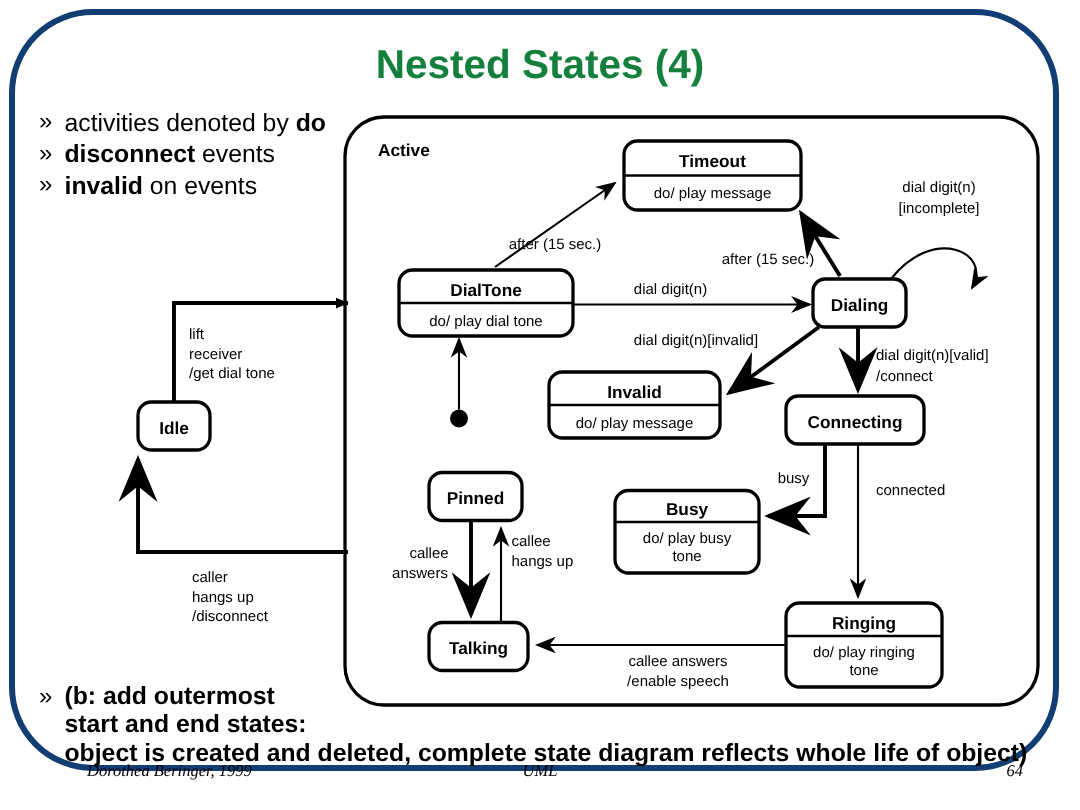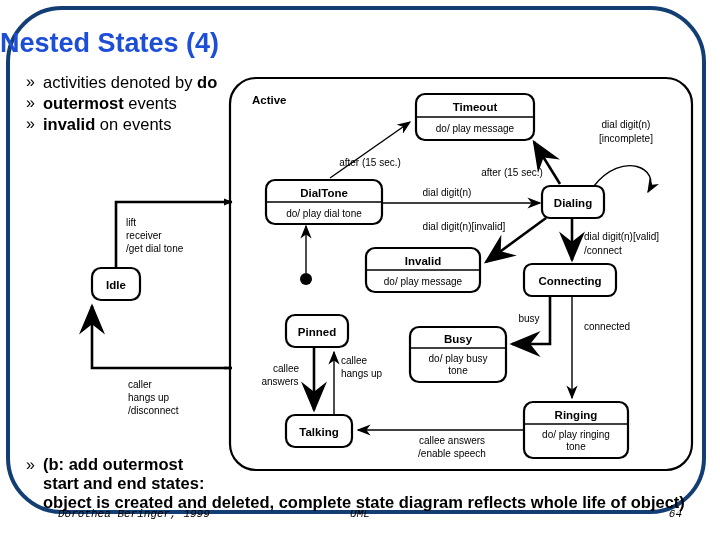--- a/index.html
+++ b/index.html
@@ -28,23 +28,24 @@
     box-sizing: border-box;
     pointer-events: none;
   }
 
   
   #title {
     position: absolute;
     left: 0;
     top: 28px;
     width: 720px;
+    text-align: center;
     font-size: 27px;
     font-weight: bold;
-    color: #1d4ed8;
+    color: #15803d;
     letter-spacing: 0px;
   }
 
   
   #bullets-top {
     position: absolute;
     left: 26px;
     top: 72px;
     width: 215px;
   }
@@ -74,21 +75,21 @@
   }
   #bullets-bottom .bullet { margin-bottom: 0; line-height: 19px; }
 
   
   #footer {
     position: absolute;
     left: 0;
     top: 508px;
     width: 720px;
     height: 22px;
-    font-family: Liberation Mono, monospace;
+    font-family: Liberation Serif, serif;
     font-style: italic;
     font-size: 11px;
     color: #000;
   }
   #footer .f-left  { position: absolute; left: 58px;  top: 0; }
   #footer .f-mid   { position: absolute; left: 0; top: 0; width: 720px; text-align: center; }
   #footer .f-right { position: absolute; right: 38px; top: 0; text-align: center; }
 
   
   #diagram {
@@ -121,21 +122,21 @@
 
   <div id="bullets-top">
 
     <div class="bullet">
       <span class="marker">»</span>
       <span class="btext"><span>activities denoted by </span><span class="b">do</span></span>
     </div>
 
     <div class="bullet">
       <span class="marker">»</span>
-      <span class="btext"><span class="b">outermost</span><span> events</span></span>
+      <span class="btext"><span class="b">disconnect</span><span> events</span></span>
     </div>
 
     <div class="bullet">
       <span class="marker">»</span>
       <span class="btext"><span class="b">invalid</span><span> on events</span></span>
     </div>
 
   </div>
 
   <div id="bullets-bottom">

